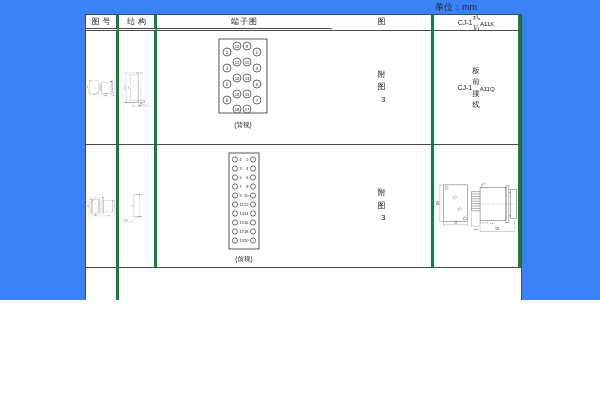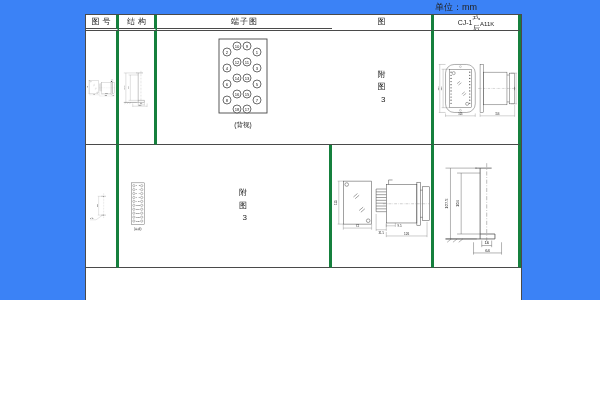--- a/index.html
+++ b/index.html
@@ -144,20 +144,25 @@
           <circle class="tc" cx="56" cy="69" r="4"></circle>
             <text class="tn" x="56" y="70.5">7</text>
         </g>
         <text class="cap" x="42" y="96">(背视)</text>
       </svg>
     </div>
 
     <div class="cell">
       <div class="vtxt">附图3</div>
     </div>
+    <div class="cell structcell">
+      <span class="model">CJ-1</span>
+      <span class="vname">板前接线</span>
+      <span class="code">A11Q</span>
+    </div>
     <div class="cell">
       <svg width="175" height="122" viewBox="0 0 175 122">
         <g>
           <rect class="ln" x="24" y="12" width="62" height="100" rx="18"></rect>
           <rect class="ln" x="32" y="22" width="46" height="80"></rect>
           <path class="dots" d="M35.5,28 V98 M74.5,28 V98"></path>
           <circle class="ln" cx="41" cy="30" r="3.2"></circle>
           <circle class="ln" cx="69" cy="94" r="3.2"></circle>
           <circle class="thin" cx="55" cy="16.5" r="2"></circle>
           <circle class="thin" cx="55" cy="107.5" r="2"></circle>

